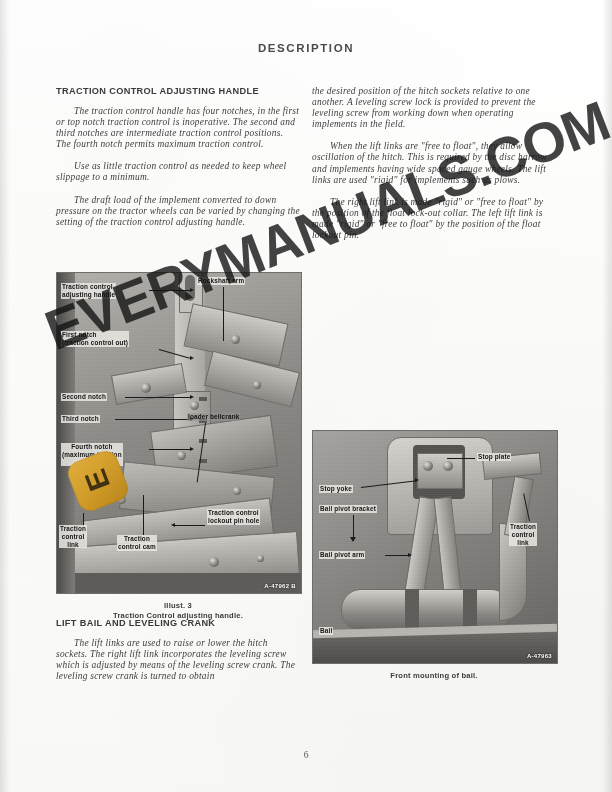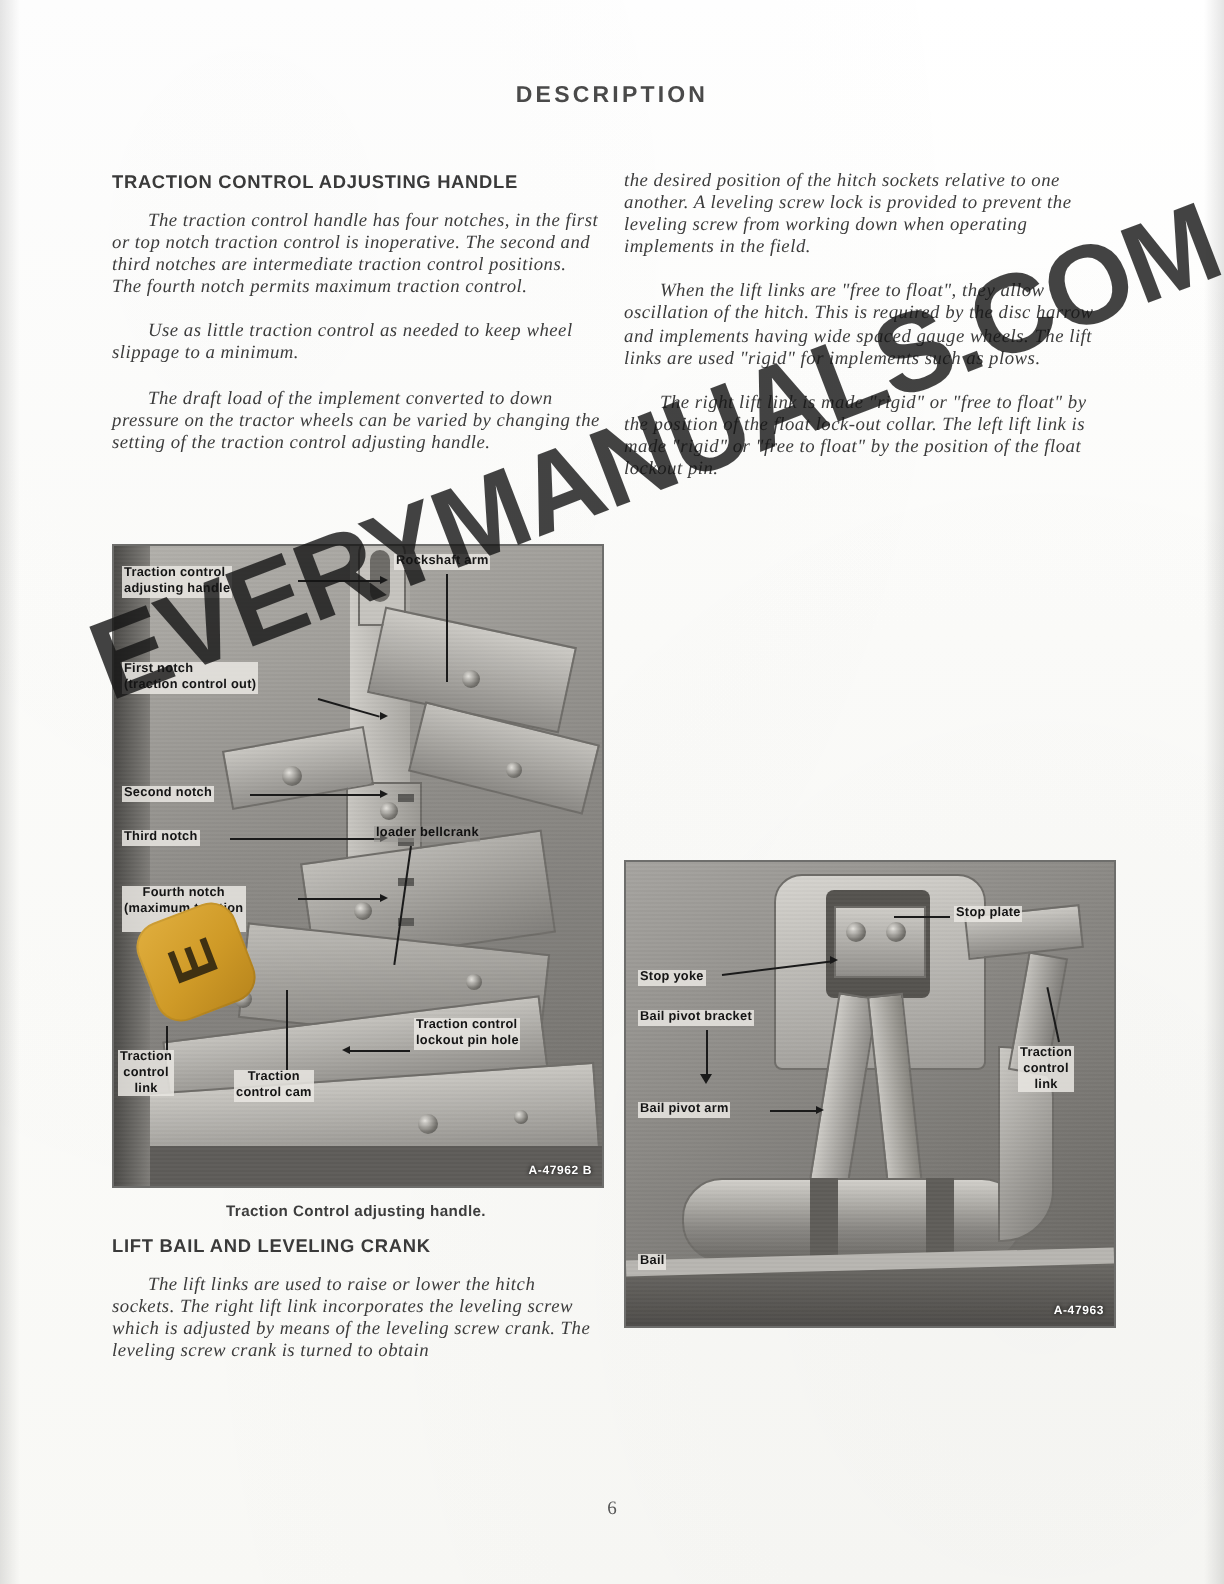--- a/index.html
+++ b/index.html
@@ -314,20 +314,21 @@
 link</div>
       <div class="ldrv" style="left:26px; top:240px; height:14px;"></div>
 
       <div class="lbl c" style="left:60px; top:262px;">Traction
 control cam</div>
       <div class="ldrv" style="left:86px; top:222px; height:40px;"></div>
 
       <div class="code">A-47962 B</div>
     </div>
     <div class="cap">
+      <div>Illust. 3</div>
       <div>Traction Control adjusting handle.</div>
     </div>
   </div>
 
   <div style="position:absolute; left:56px; top:618px; width:244px;">
     <h2 class="sec">LIFT BAIL AND LEVELING CRANK</h2>
     <p class="body">The lift links are used to raise or lower the hitch sockets.  The right lift link incorporates the leveling screw which is adjusted by means of the leveling screw crank. The leveling screw crank is turned to obtain</p>
   </div>
 
   <div class="illus" style="left:312px; top:430px; width:244px;">
@@ -373,20 +374,21 @@
       <div class="lbl" style="left:6px; top:196px;">Bail</div>
 
       <div class="lbl c" style="left:196px; top:92px;">Traction
 control
 link</div>
       <div class="ldrv" style="left:216px; top:62px; height:28px; transform:rotate(-12deg); transform-origin:bottom center;"></div>
 
       <div class="code">A-47963</div>
     </div>
     <div class="cap">
+      <div>Front mounting of bail.</div>
     </div>
   </div>
 
   <div class="wm">EVERYMANUALS.COM</div>
   <div class="wm-logo">
     <div class="glyph">E</div>
   </div>
 
   <div class="pagenum">6</div>
 </div>

